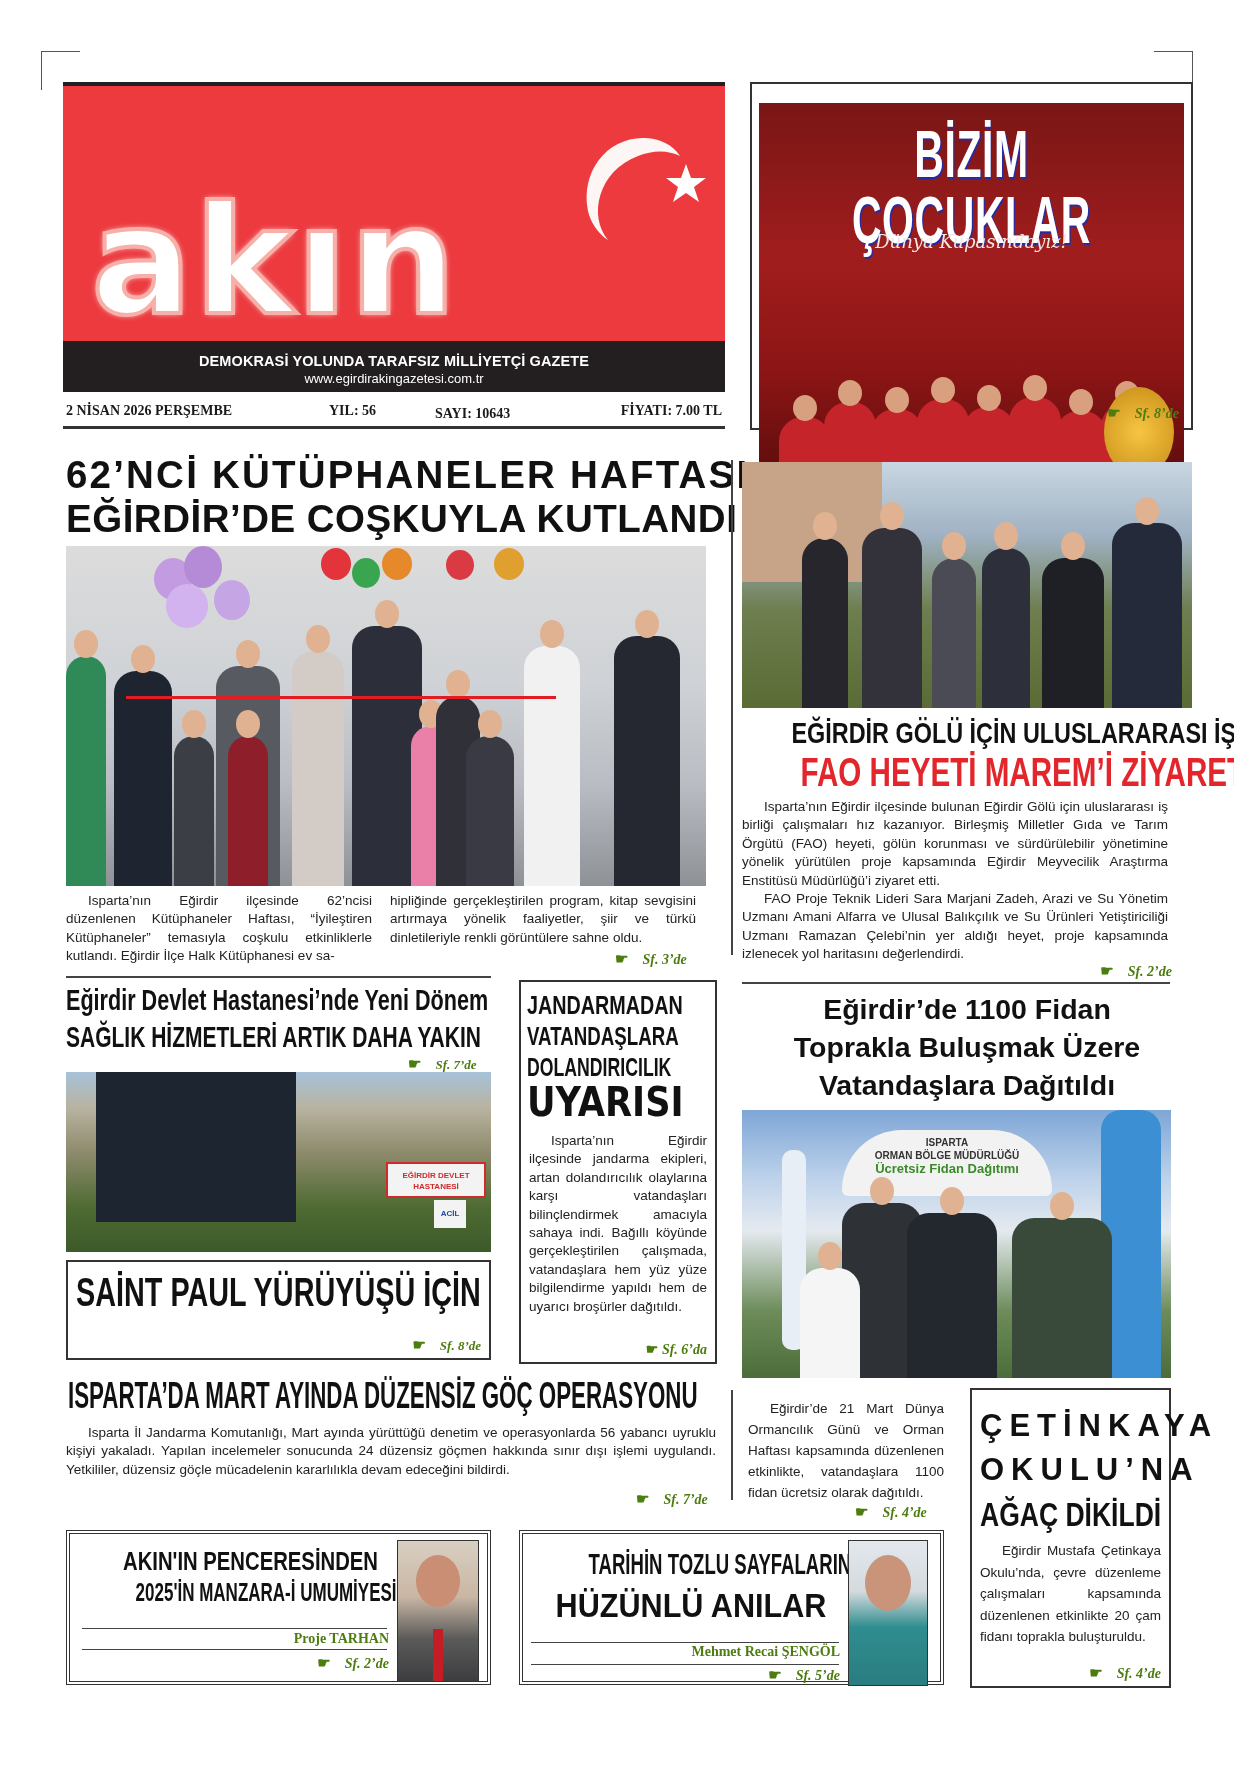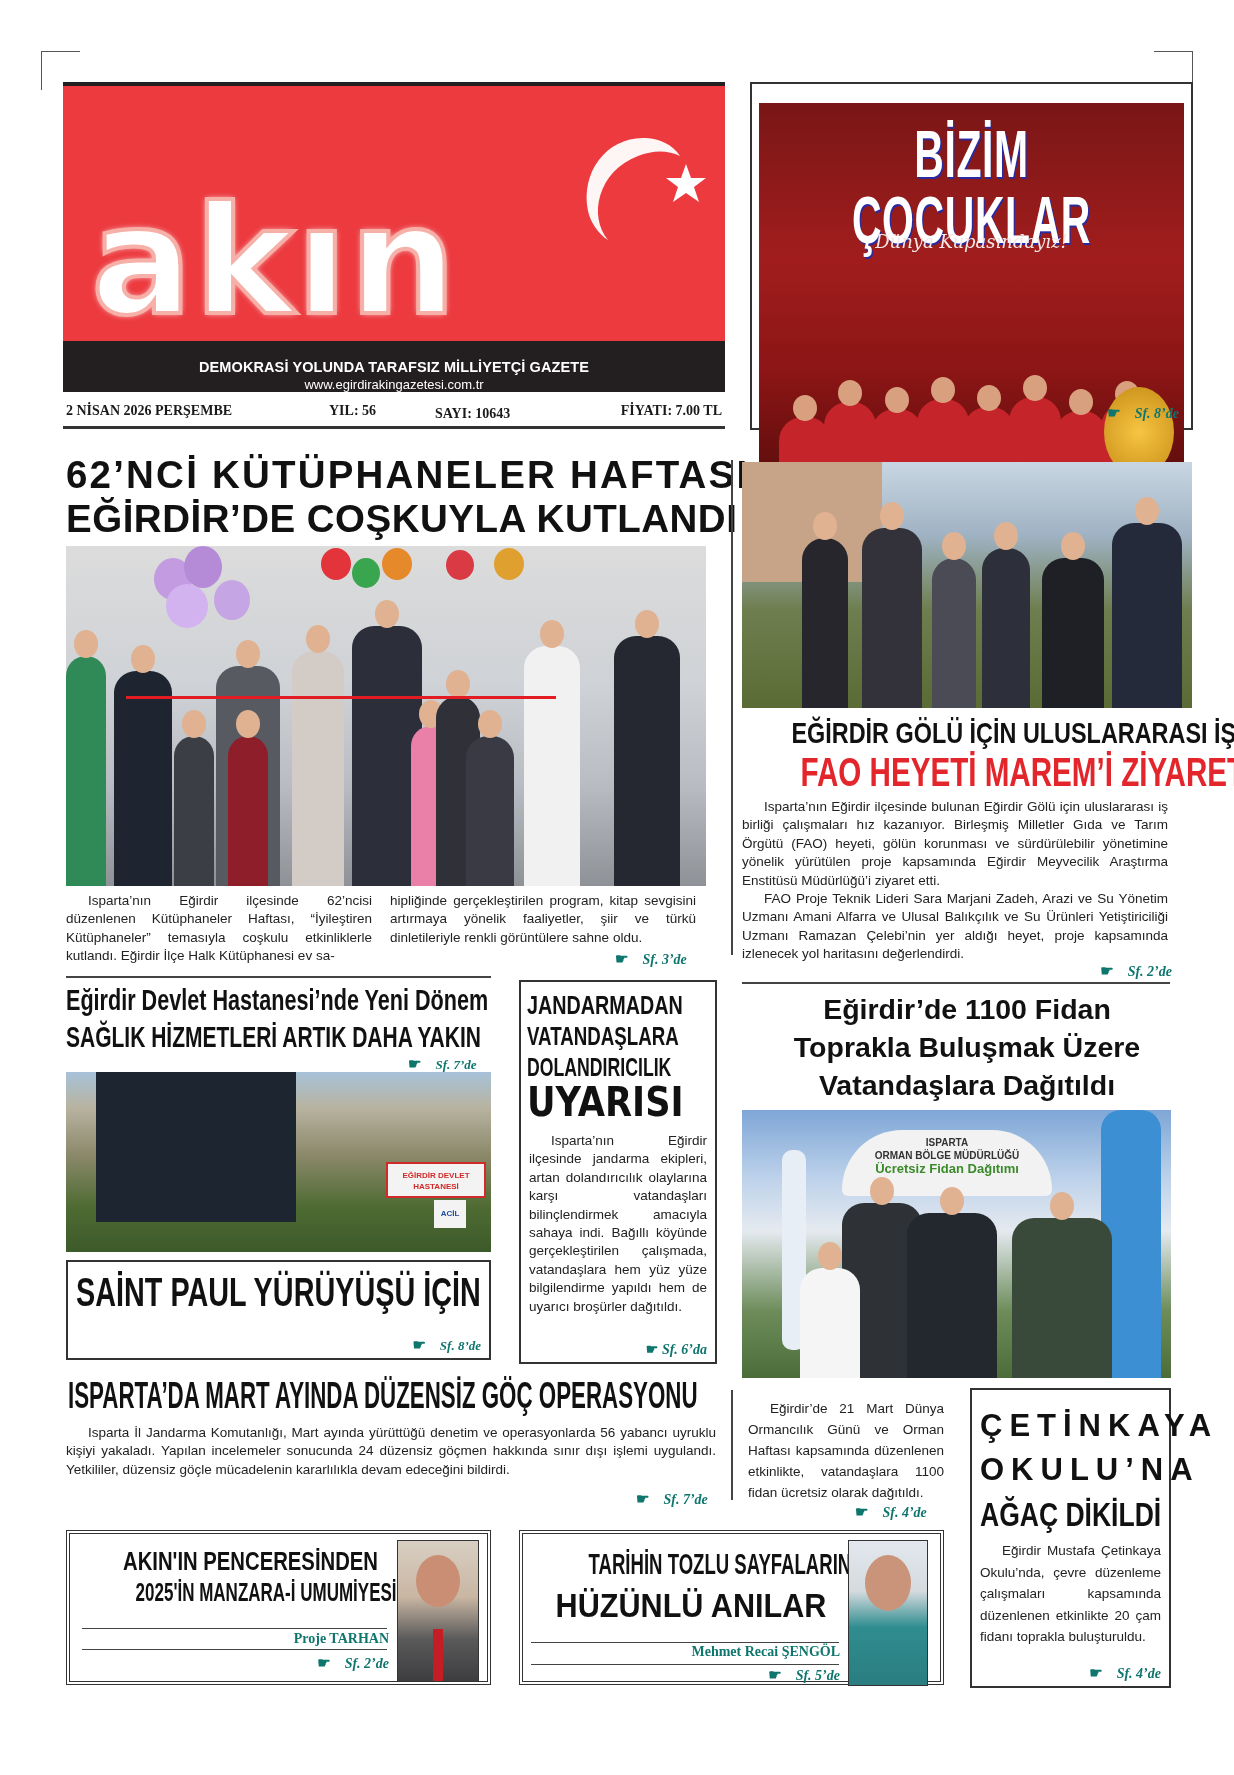--- a/index.html
+++ b/index.html
@@ -9,38 +9,38 @@
   .crop.tl { left:41px; top:51px; width:38px; height:38px; border-width:1px 0 0 1px; }
   .crop.tr { right:41px; top:51px; width:38px; height:38px; border-width:1px 1px 0 0; }
 
   
   .mast { left:63px; top:82px; width:662px; height:310px; }
   .mast-topline { position:absolute; left:0; top:0; width:100%; height:4px; background:#231f20; }
   .mast-red { position:absolute; left:0; top:4px; width:100%; height:255px; background:#ec3a3f; overflow:hidden; }
   .logo-word { position:absolute; left:28px; top:100px; font-family:"DejaVu Sans", sans-serif; font-weight:bold; font-size:150px; letter-spacing:2px; color:#fff; line-height:1; -webkit-text-stroke:4px #f6b0a8; text-shadow:0 0 6px #fff; }
   .crescent { position:absolute; left:505px; top:40px; width:150px; height:120px; }
   .mast-black { position:absolute; left:0; top:259px; width:100%; height:51px; background:#231f20; color:#fff; text-align:center; }
-  .tagline { font-weight:bold; font-size:14.5px; padding-top:18px; letter-spacing:0.1px; }
+  .tagline { font-weight:bold; font-size:14.5px; padding-top:12px; letter-spacing:0.1px; }
   .website { font-weight:normal; font-size:13px; margin-top:2px; }
 
   .infobar { left:63px; top:400px; width:662px; height:28px; font-family:"Liberation Serif", serif; font-weight:bold; font-size:14px; }
   .infobar span { position:absolute; top:3px; }
   .infobar .bottomline { position:absolute; left:0; top:26px; width:100%; height:3px; background:#333; }
 
   
   .box { border:2px solid #333; box-sizing:border-box; }
   .ad-box { left:750px; top:82px; width:443px; height:348px; }
   .ad-img { position:absolute; left:7px; top:19px; width:425px; height:384px; background:linear-gradient(180deg,#7a1616 0%,#a11d1d 40%,#8c1515 70%,#5a0c0c 100%); overflow:hidden; }
   .ad-title { position:absolute; left:0; right:0; top:18px; text-align:center; font-family:"Liberation Sans", sans-serif; font-weight:bold; font-size:66px; color:#fff; transform:scaleX(0.62); letter-spacing:1px; line-height:1; text-shadow:2px 2px 0 #2a2aa0; }
   .ad-script { position:absolute; left:0; right:0; top:128px; text-align:center; font-family:"DejaVu Serif", serif; font-style:italic; font-size:18px; color:#f3e6e6; }
   .ad-players { position:absolute; left:20px; right:20px; bottom:0; height:130px; }
   .player { position:absolute; bottom:0; width:52px; background:#c4242a; border-radius:24px 24px 0 0; }
   .player::before { content:""; position:absolute; left:14px; top:-22px; width:24px; height:26px; border-radius:50%; background:#d8a07e; }
   .trophy { position:absolute; right:-10px; bottom:10px; width:70px; height:90px; border-radius:50%; background:radial-gradient(circle,#f7c542,#c48a15); }
-  .ref { font-family:"Liberation Serif", serif; font-style:italic; font-weight:bold; font-size:14px; color:#0f766e; white-space:nowrap; }
+  .ref { font-family:"Liberation Serif", serif; font-style:italic; font-weight:bold; font-size:14px; color:#4d7c0f; white-space:nowrap; }
   .hand::before { content:"☛"; font-style:normal; margin-right:14px; font-size:15px; }
 
   
   .h-cond { font-family:"Liberation Sans", sans-serif; font-weight:bold; color:#111; line-height:1; white-space:nowrap; }
   .condensed { display:inline-block; transform-origin:left top; }
   .body-text { font-family:"Liberation Sans", sans-serif; font-size:13.5px; line-height:18.4px; color:#222; text-align:justify; }
   .body-text p { margin:0; text-indent:22px; }
 
   .main-hl { left:66px; top:456px; width:650px; font-size:38.5px; letter-spacing:0.5px; }
   .main-photo { left:66px; top:546px; width:640px; height:340px; background:linear-gradient(180deg,#dcdcdc 0%,#cfd2d6 40%,#b9bcc2 70%,#8e9196 100%); overflow:hidden; }

